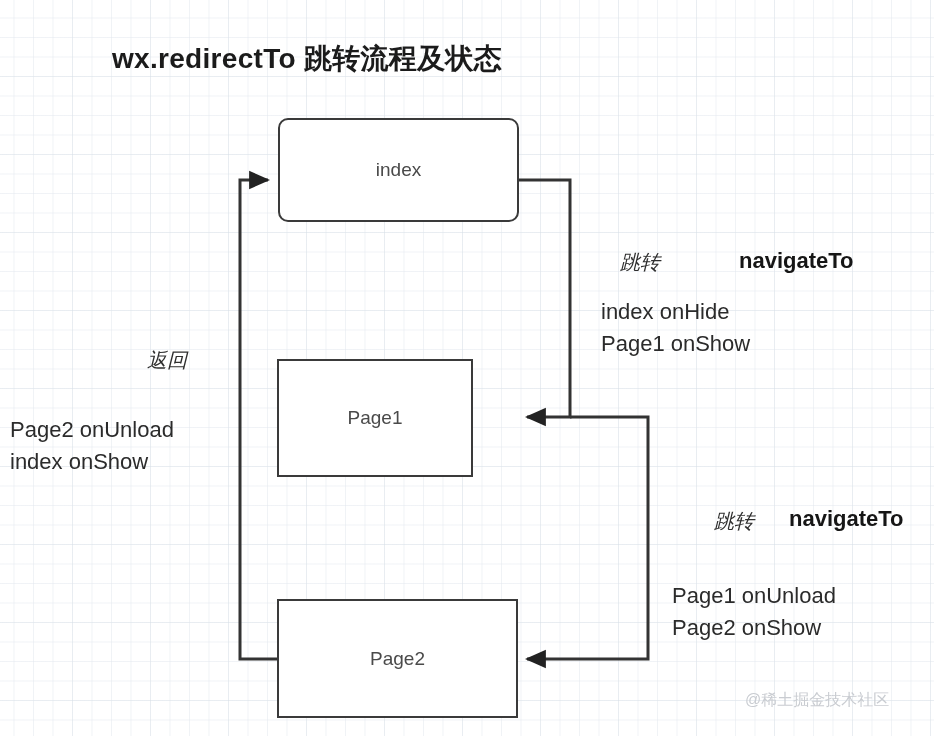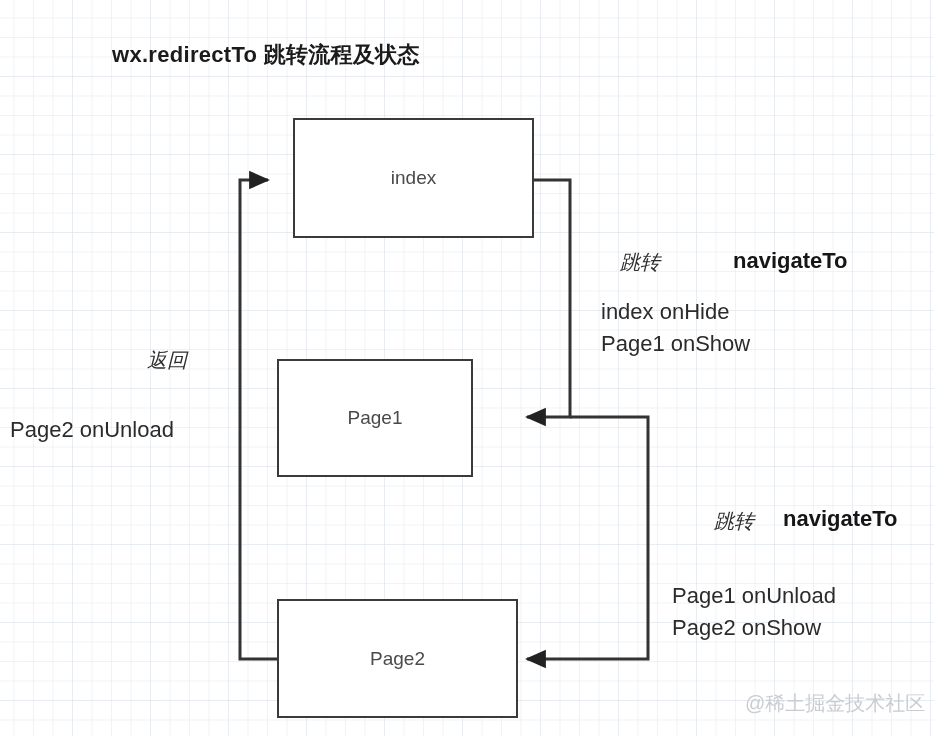--- a/index.html
+++ b/index.html
@@ -34,55 +34,56 @@
     position: absolute;
     left: 0;
     top: 0;
     width: 934px;
     height: 736px;
   }
   .title {
     position: absolute;
     left: 112px;
     top: 40px;
-    font-size: 22px;
+    font-size: 28px;
     font-weight: bold;
     color: #1b1b1b;
     letter-spacing: 0.3px;
     white-space: nowrap;
   }
   .node-box {
     position: absolute;
     box-sizing: border-box;
     border: 2px solid #3a3a3a;
     background: #ffffff;
     display: flex;
     align-items: center;
     justify-content: center;
     color: #4a4a4a;
     font-size: 19px;
   }
-  #node-index  { left: 293px; top: 118px; width: 241px; height: 120px; }
+  #node-index  { left: 278px; top: 118px; width: 241px; height: 104px; border-radius: 10px; }
   #node-page1  { left: 277px; top: 359px; width: 196px; height: 118px; }
   #node-page2  { left: 277px; top: 599px; width: 241px; height: 119px; }
 
   .edge-label {
     position: absolute;
     color: #3a3a3a;
     white-space: nowrap;
   }
   .lbl-action {
     font-size: 20px;
     color: #2e2e2e;
     font-style: italic;
   }
   .lbl-api {
     font-weight: bold;
     font-size: 22px;
     color: #161616;
+    margin-left: 6px;
   }
   .lbl-states {
     font-size: 22px;
     color: #2b2b2b;
     line-height: 1.45;
   }
   #nav-action { left: 620px; top: 249px; }
   #nav-api    { left: 733px; top: 248px; }
   #nav-states { left: 601px; top: 296px; }
 
@@ -90,21 +91,21 @@
   #back-states { left: 10px;  top: 414px; }
 
   #red-action { left: 714px; top: 508px; }
   #red-api    { left: 783px; top: 506px; }
   #red-states { left: 672px; top: 580px; }
 
   .watermark {
     position: absolute;
     left: 745px;
     top: 690px;
-    font-size: 20px;
+    font-size: 16px;
     color: #c9ccd1;
     white-space: nowrap;
   }
 </style>
 </head>
 <body>
 
 <div id="canvas">
 
   <div class="title">wx.redirectTo 跳转流程及状态</div>
@@ -147,20 +148,21 @@
   <div class="edge-label lbl-action" id="nav-action">跳转</div>
   <div class="edge-label lbl-api" id="nav-api">navigateTo</div>
   <div class="edge-label lbl-states" id="nav-states">
     <div>index  onHide</div>
     <div>Page1 onShow</div>
   </div>
 
   <div class="edge-label lbl-action" id="back-action">返回</div>
   <div class="edge-label lbl-states" id="back-states">
     <div>Page2  onUnload</div>
+    <div>index  onShow</div>
   </div>
 
   <div class="edge-label lbl-action" id="red-action">跳转</div>
   <div class="edge-label lbl-api" id="red-api">navigateTo</div>
   <div class="edge-label lbl-states" id="red-states">
     <div>Page1  onUnload</div>
     <div>Page2 onShow</div>
   </div>
 
   <div class="watermark">@稀土掘金技术社区</div>

